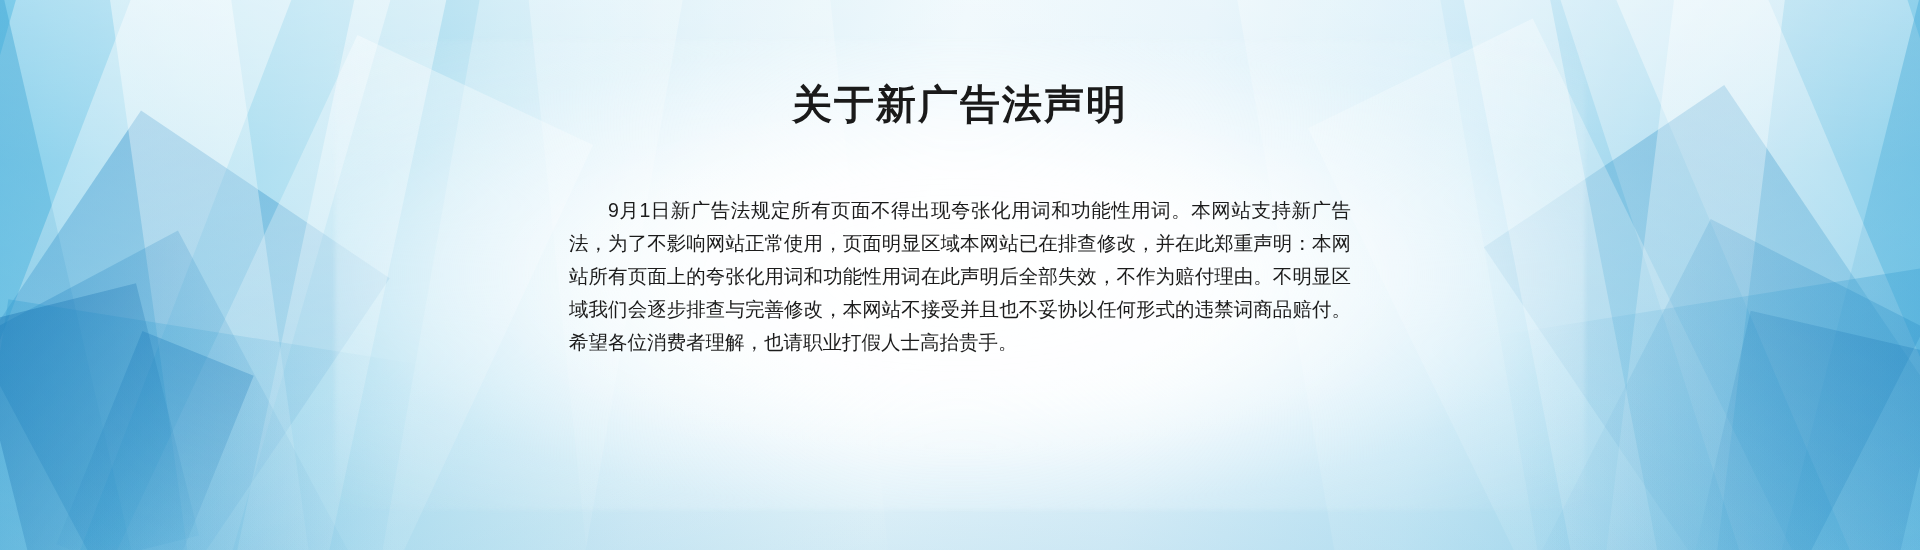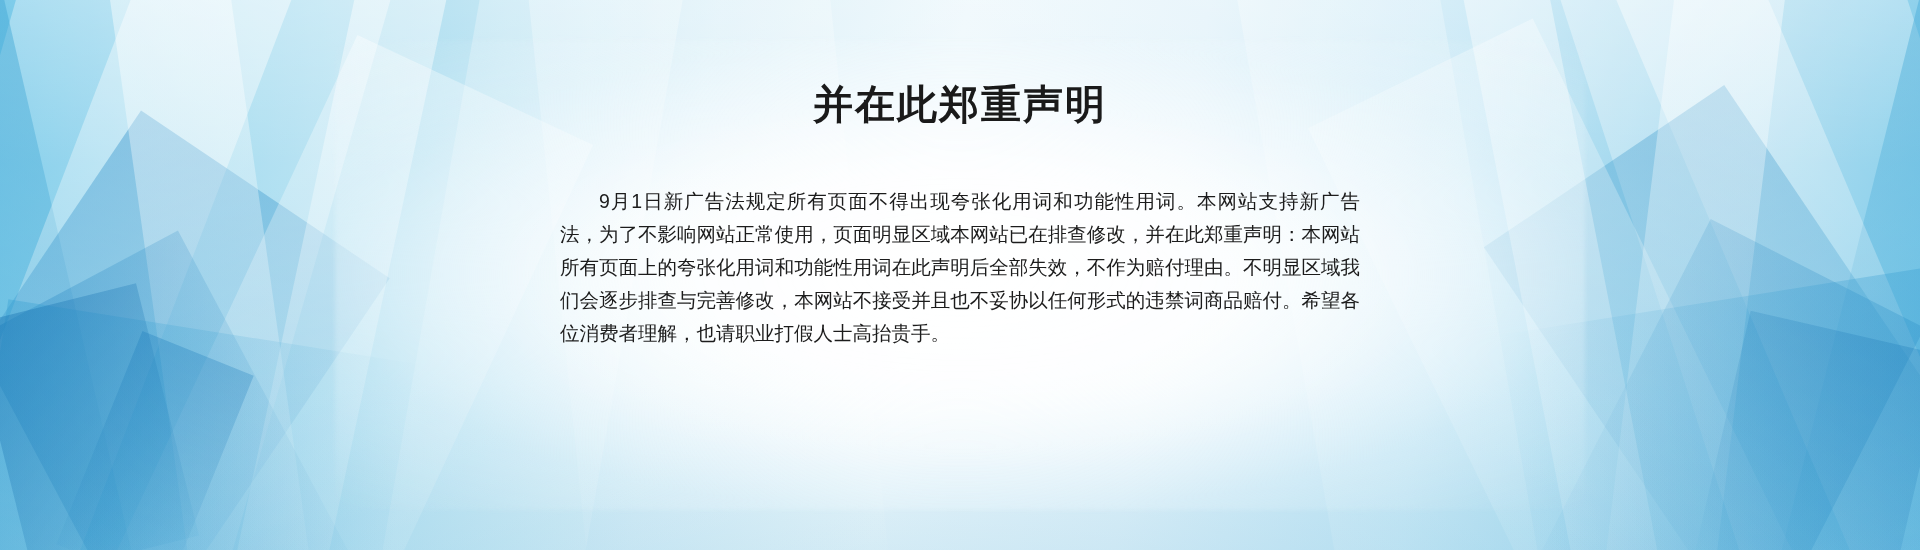--- a/index.html
+++ b/index.html
@@ -136,21 +136,21 @@
   }
   .body{
     width:816px;
     margin-top:22px;
     font-size:19.5px;
     line-height:33px;
     color:#1c1c1c;
     text-align:justify;
     text-justify:inter-ideograph;
   }
-  .para{margin:8px;}
+  .para{margin:17px;}
   .para.indent{text-indent:2em;}
   .para + .para{margin-top:0px;}
 </style>
 </head>
 <body>
 
 <div class="stage">
 
   <div class="bg-base"></div>
   <div class="bg-base2"></div>
@@ -179,19 +179,19 @@
   <div class="shard d3"></div>
 
   <div class="shard m1"></div>
   <div class="shard m2"></div>
   <div class="shard m3"></div>
 
   <div class="glow"></div>
   <div class="glow2"></div>
 
   <div class="content">
-    <h1 class="title">并在此郑重声明</h1>
+    <h1 class="title">关于新广告法声明</h1>
     <div class="body">
       <p class="para indent">9月1日新广告法规定所有页面不得出现夸张化用词和功能性用词。本网站支持新广告法，为了不影响网站正常使用，页面明显区域本网站已在排查修改，并在此郑重声明：本网站所有页面上的夸张化用词和功能性用词在此声明后全部失效，不作为赔付理由。不明显区域我们会逐步排查与完善修改，本网站不接受并且也不妥协以任何形式的违禁词商品赔付。希望各位消费者理解，也请职业打假人士高抬贵手。</p>
     </div>
   </div>
 
 </div>
 
 </body></html>

